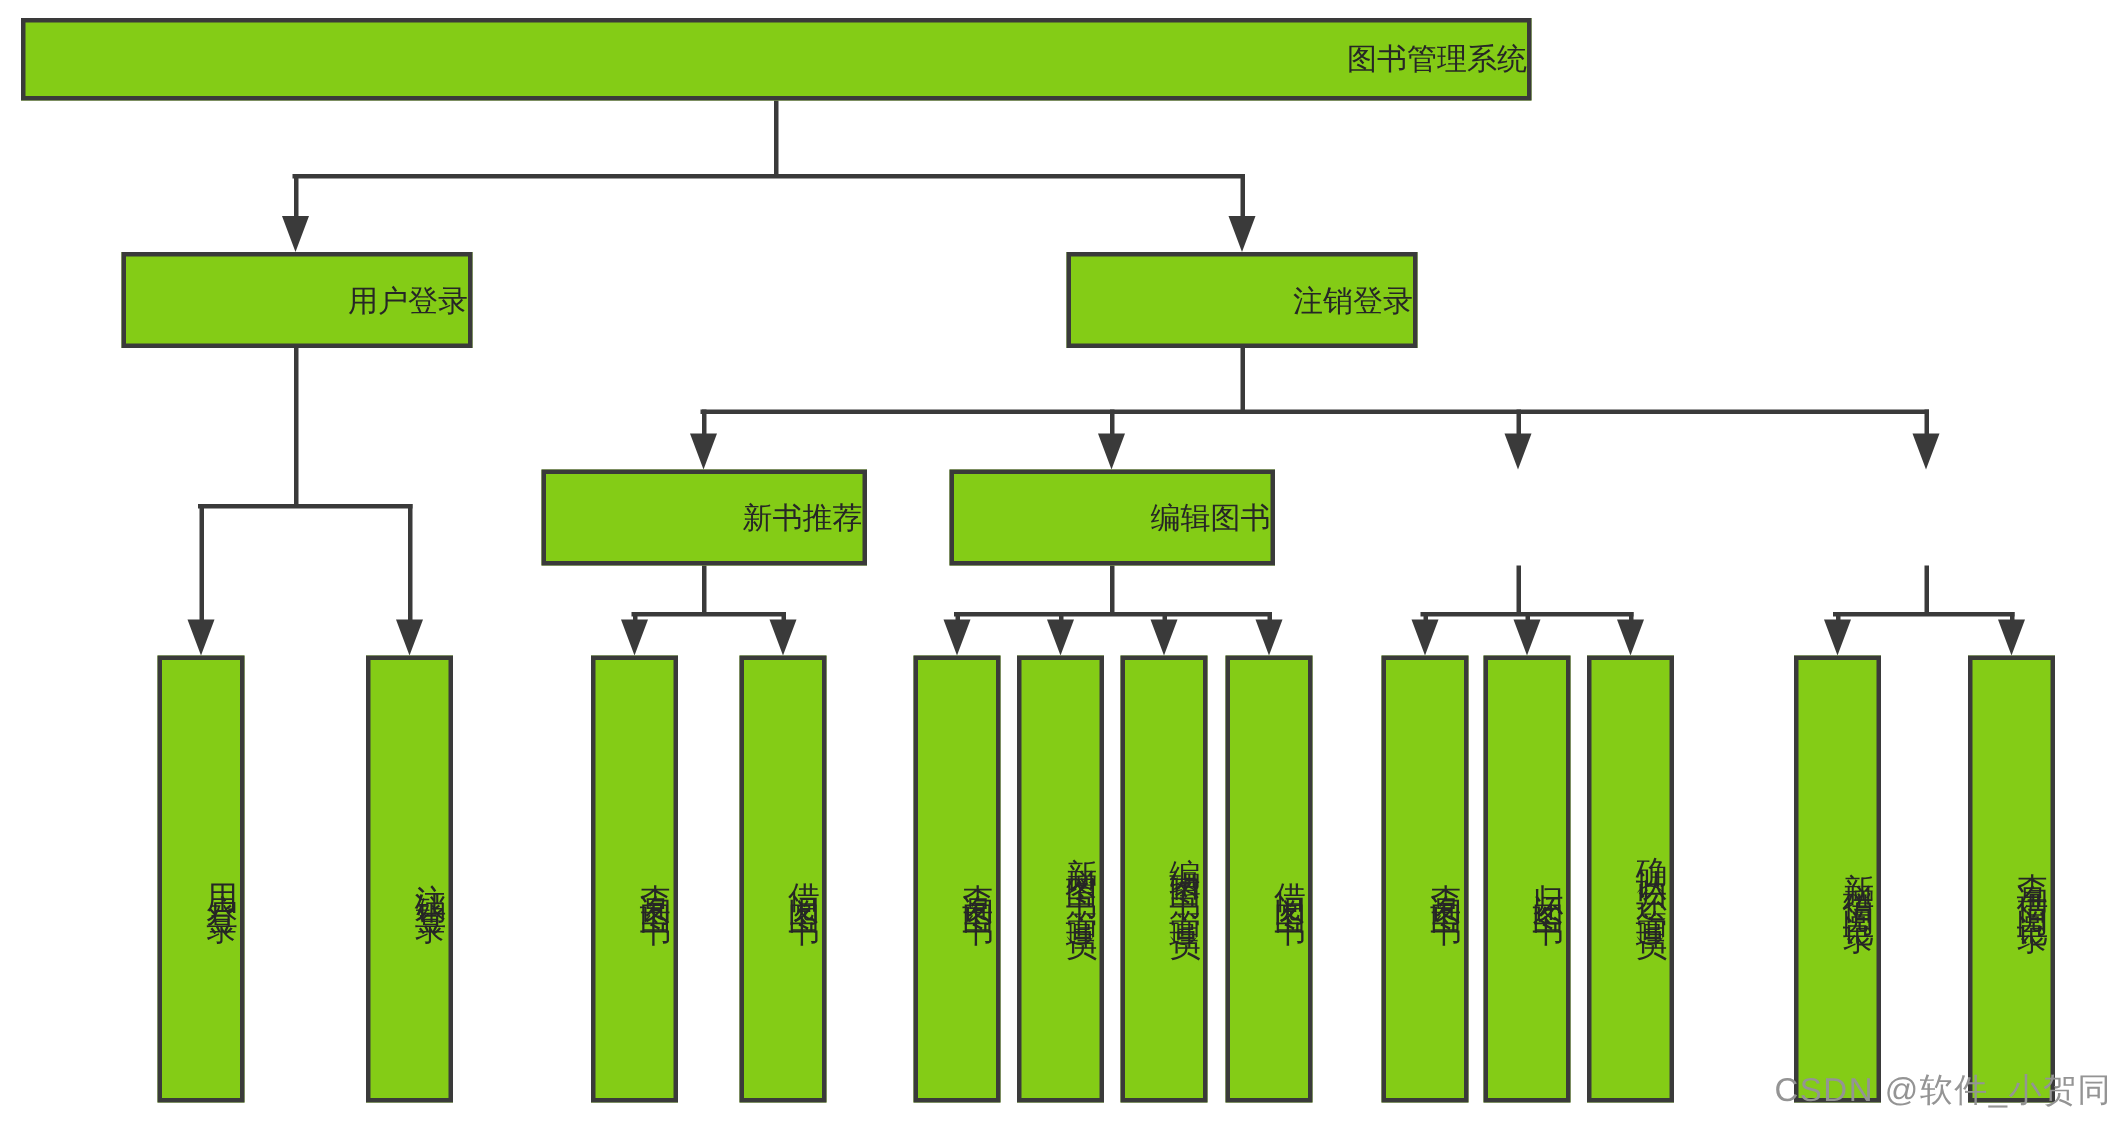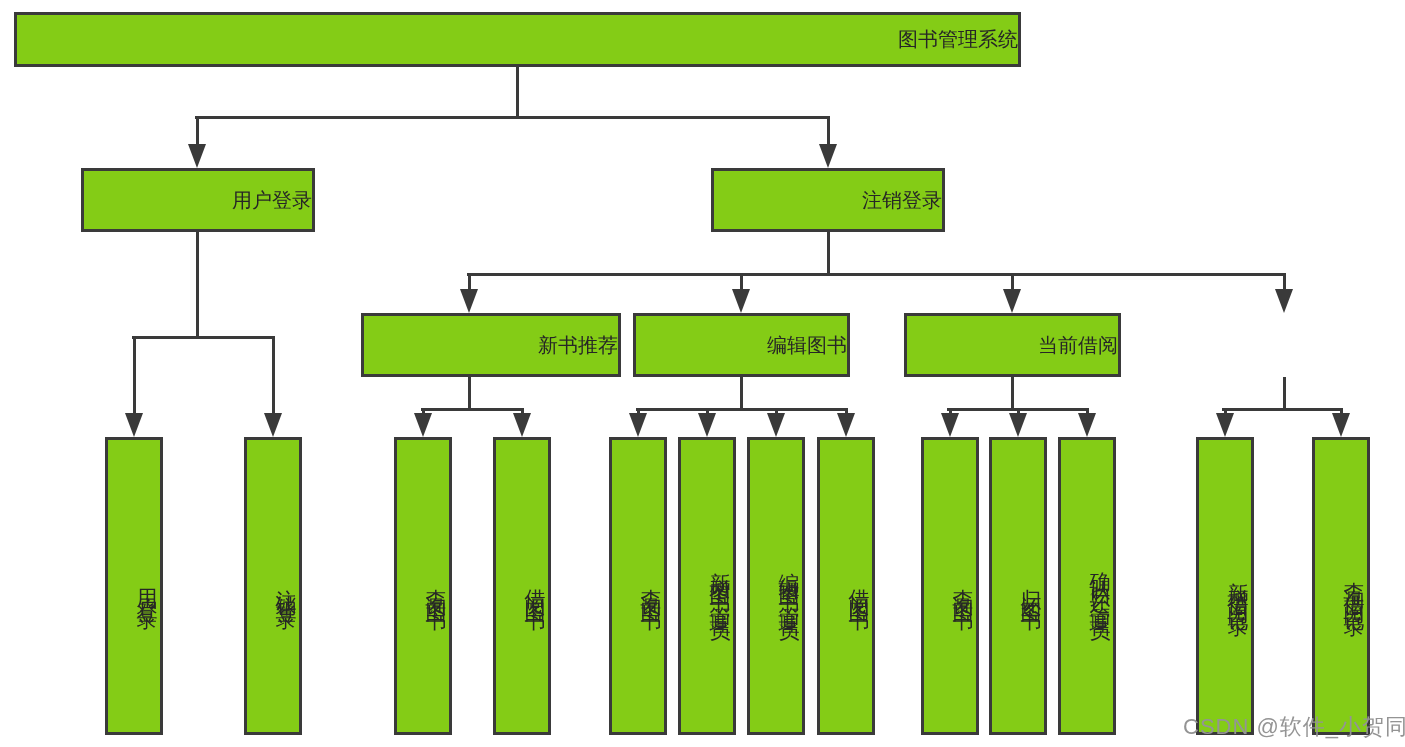--- a/index.html
+++ b/index.html
@@ -39,28 +39,25 @@
     <span class="lbl">图书管理系统</span>
   </div>
 
   <div class="box" style="left:81px;top:168px;width:234px;height:64px">
     <span class="lbl">用户登录</span>
   </div>
   <div class="box" style="left:711px;top:168px;width:234px;height:64px">
     <span class="lbl">注销登录</span>
   </div>
 
-  <div class="box" style="left:361px;top:313px;width:260px;height:64px">
+  <div class="box" style="left:361px;top:313px;width:217px;height:64px">
     <span class="lbl">新书推荐</span>
   </div>
   <div class="box" style="left:633px;top:313px;width:217px;height:64px">
     <span class="lbl">编辑图书</span>
-  </div>
-  <div class="box" style="left:904px;top:313px;width:217px;height:64px">
-    <span class="lbl">当前借阅</span>
   </div>
 
   <div class="box vbox" style="left:105px;top:437px;width:58px;height:298px">
     <span class="lbl">用户登录</span>
   </div>
   <div class="box vbox" style="left:244px;top:437px;width:58px;height:298px">
     <span class="lbl">注销登录</span>
   </div>
 
   <div class="box vbox" style="left:394px;top:437px;width:58px;height:298px">

